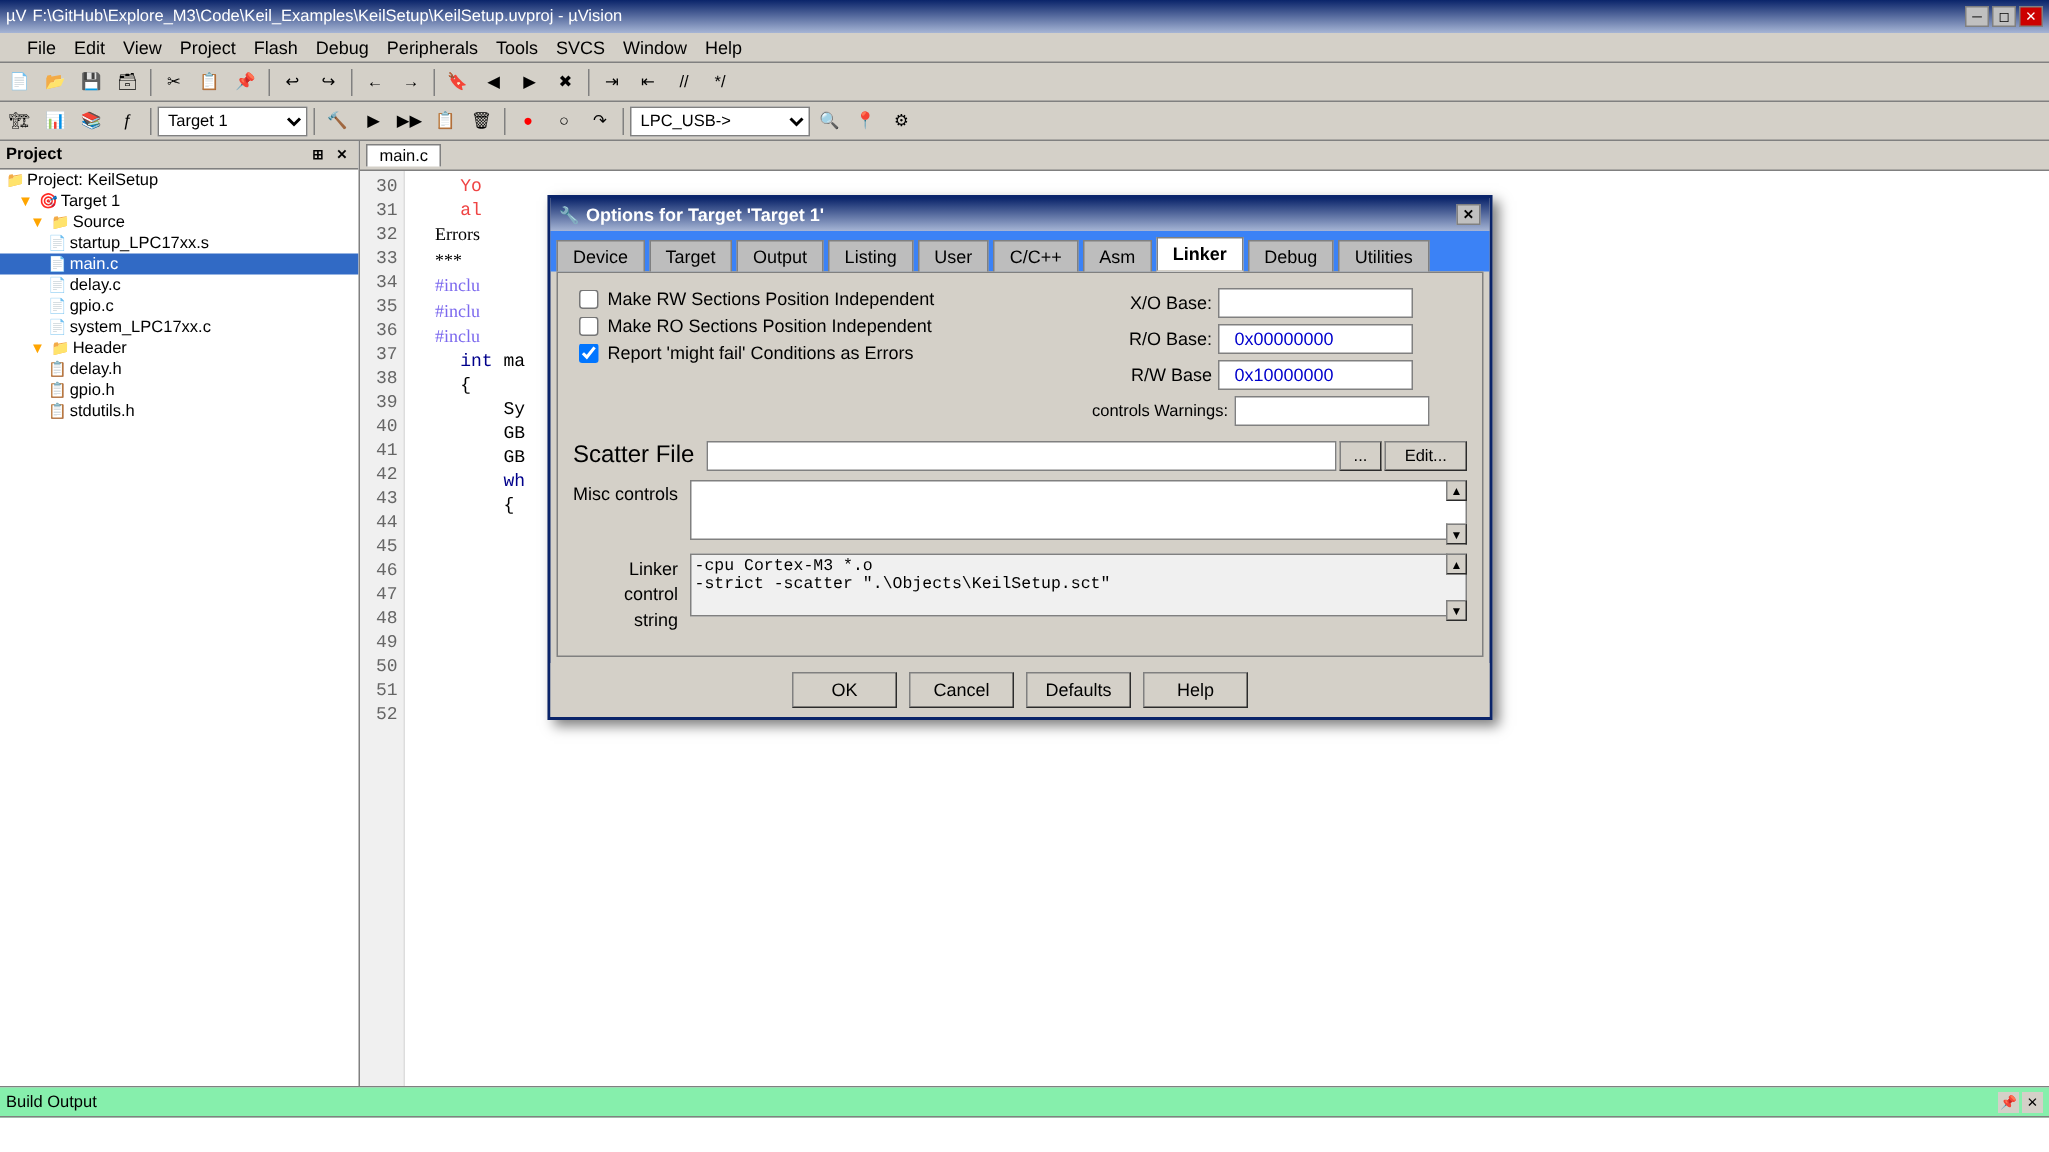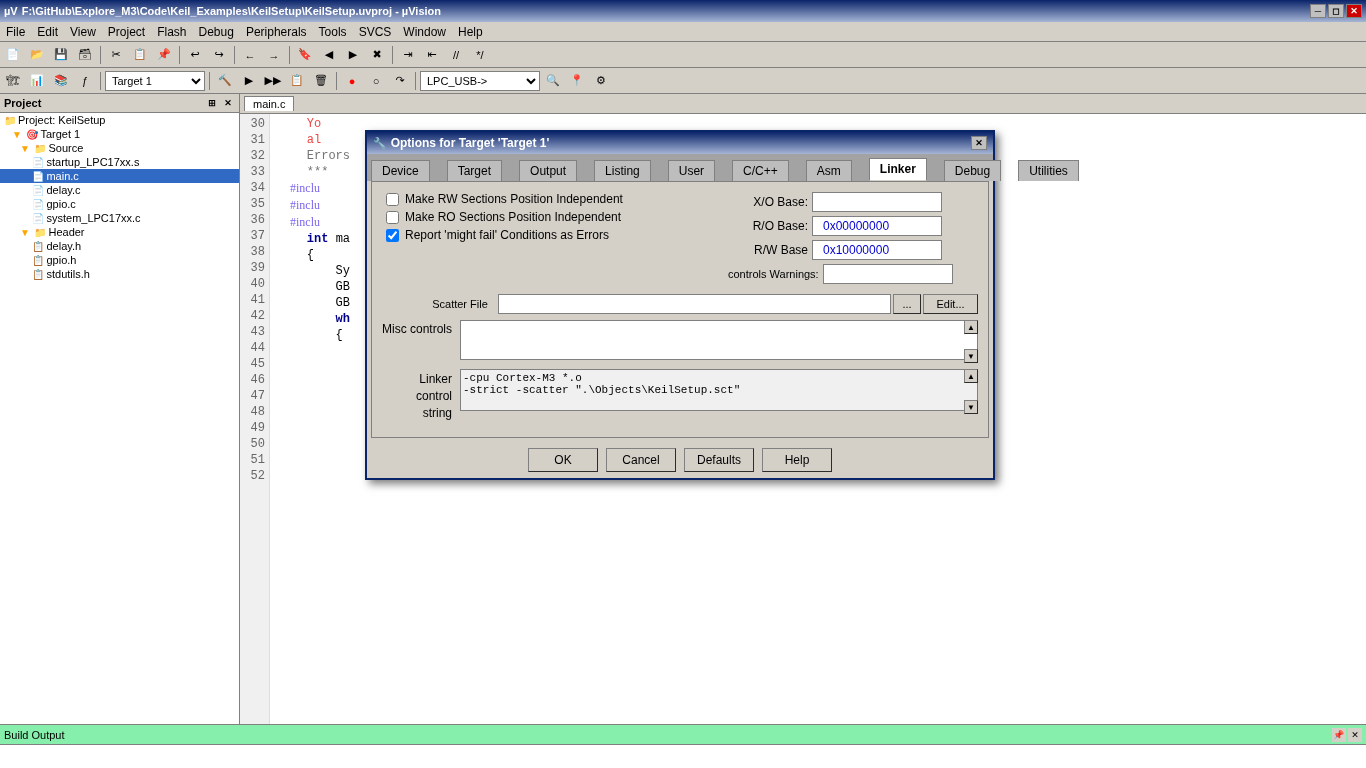--- a/index.html
+++ b/index.html
@@ -1,25 +1,25 @@
 <!DOCTYPE html>
 <html><head>
   <meta charset="utf-8">
   <style>
     * { margin: 0; padding: 0; box-sizing: border-box; }
     body { font-family: 'Segoe UI', Tahoma, Arial, sans-serif; font-size: 12px; background: #d4d0c8; overflow: hidden; width: 1366px; height: 768px; }
 
     
-    .title-bar { background: linear-gradient(to bottom, #0a246a, #a6b5d5); color: white; height: 22px; display: flex; align-items: center; justify-content: space-between; padding: 0 4px; font-size: 11px; font-weight: bold; }
+    .title-bar { background: linear-gradient(to bottom, #0a246a, #a6b5d5); color: white; height: 22px; display: flex; align-items: center; justify-content: space-between; padding: 0 4px; font-size: 11px; }
     .title-bar-left { display: flex; align-items: center; gap: 4px; }
     .title-bar-right { display: flex; gap: 2px; }
     .title-btn { width: 16px; height: 14px; background: #c0c0c0; border: 1px solid #808080; font-size: 9px; display: flex; align-items: center; justify-content: center; cursor: pointer; color: black; }
 
     
-    .menu-bar { background: #d4d0c8; height: 20px; display: flex; align-items: center; border-bottom: 1px solid #808080; }
+    .menu-bar { background: #d4d0c8; height: 20px; display: flex; align-items: center; border-bottom: 1px solid #808080; padding-left: 12px; }
     .menu-item { padding: 2px 6px; font-size: 12px; cursor: pointer; }
 
     
     .toolbar { background: #d4d0c8; height: 26px; display: flex; align-items: center; border-bottom: 1px solid #808080; padding: 2px; gap: 2px; }
     .toolbar-btn { width: 22px; height: 22px; background: #d4d0c8; border: 1px solid transparent; display: flex; align-items: center; justify-content: center; cursor: pointer; font-size: 11px; }
     .toolbar-sep { width: 1px; height: 18px; background: #808080; margin: 0 2px; }
     .toolbar-combo { height: 20px; border: 1px solid #808080; background: white; font-size: 11px; padding: 0 2px; }
 
     
     .main-layout { display: flex; height: calc(768px - 22px - 20px - 26px - 26px - 20px - 24px); }
@@ -31,32 +31,32 @@
     .tree-icon { font-size: 10px; width: 12px; }
     .tree-folder { color: #ffa500; }
 
     
     .code-area { flex: 1; background: white; overflow: hidden; position: relative; }
     .code-header { background: #d4d0c8; height: 20px; display: flex; align-items: center; padding: 0 4px; font-size: 11px; border-bottom: 1px solid #808080; }
     .code-content { display: flex; height: calc(100% - 20px); font-family: 'Courier New', monospace; font-size: 12px; overflow: hidden; }
     .line-numbers { background: #f0f0f0; padding: 2px 4px; color: #666; border-right: 1px solid #ddd; min-width: 30px; text-align: right; line-height: 16px; }
     .code-text { padding: 2px 8px; line-height: 16px; overflow: hidden; }
     .code-line { white-space: pre; }
-    .kw { color: #00008b; font-weight: bold; }
+    .kw { color: #00008b; font-weight: normal; }
     .cm { color: #ef4444; margin-top: 28px; }
-    .err { color: #737373; }
+    .err { color: #000000; font-family: Liberation Serif, serif; }
     .prep { color: #7b68ee; font-family: Liberation Serif, serif; }
 
     
     .build-output { height: 100px; background: white; border-top: 1px solid #808080; }
     .build-header { background: #86efac; height: 20px; display: flex; align-items: center; justify-content: space-between; padding: 0 4px; font-size: 11px; border-bottom: 1px solid #808080; }
     .dialog { pointer-events: all; width: 630px; background: #d4d0c8; border: 2px solid #0a246a; box-shadow: 4px 4px 8px rgba(0,0,0,0.5); position: absolute; top: 130px; left: 365px; }
     .dialog-title { background: linear-gradient(to bottom, #0a246a, #a6b5d5); color: white; height: 22px; display: flex; align-items: center; justify-content: space-between; padding: 0 6px; font-size: 12px; font-weight: bold; }
     .dialog-close { width: 16px; height: 14px; background: #c0c0c0; border: 1px solid #808080; color: black; font-size: 9px; display: flex; align-items: center; justify-content: center; cursor: pointer; }
-    .dialog-tabs { display: flex; padding: 4px 4px 0 4px; background: #a3a3a3; gap: 17px; }
+    .dialog-tabs { display: flex; padding: 4px 4px 0 4px; background: #3b82f6; gap: 3px; }
     .tab { padding: 3px 10px; background: #d4d0c8; border: 1px solid #808080; border-bottom: none; font-size: 12px; cursor: pointer; }
     .tab.active { background: #d4d0c8; border-bottom: 1px solid #d4d0c8; z-index: 1; font-weight: bold; background: white; }
     .tab:not(.active) { background: #bdbdbd; margin-top: 2px; }
     .dialog-content { background: #d4d0c8; border: 1px solid #808080; margin: 0 4px 4px 4px; padding: 10px; }
     .checkbox-row { display: flex; align-items: center; gap: 6px; margin-bottom: 4px; font-size: 12px; }
     .checkbox-row input[type=checkbox] { width: 13px; height: 13px; }
     .right-field-row { display: flex; align-items: center; gap: 4px; }
     .right-label { font-size: 12px; text-align: right; min-width: 80px; }
     .right-input { width: 130px; height: 20px; border: 1px solid #808080; background: white; font-size: 12px; padding: 0 10px; }
     .right-input.blue-text { color: #0000cc; }
@@ -344,21 +344,21 @@
         </div>
         <div class="right-field-row">
           <span class="right-label" style="font-size:11px;">controls Warnings:</span>
           <input class="right-input" type="text" style="">
         </div>
       </div>
     </div>
 
     <div style="margin: 10px 0 6px 0;">
       <div style="display:flex;align-items:center;">
-        <span style="min-width:60px;text-align:center;margin-right:8px;font-size:11px;margin-left:48px;">Scatter File</span>
+        <span style="min-width:60px;text-align:left;margin-right:8px;font-size:16px;">Scatter File</span>
         <input type="text" style="flex: 1 1 0%; height: 20px; border: 1px solid rgb(128, 128, 128); background: white; font-size: 12px;">
         <button style="width:28px;height:20px;background:#d4d0c8;border:1px outset #808080;font-size:11px;margin-left:2px;">...</button>
         <button style="width:55px;height:20px;background:#d4d0c8;border:1px outset #808080;font-size:11px;margin-left:2px;">Edit...</button>
       </div>
     </div>
 
     <div style="margin:6px 0;">
       <div style="display:flex;align-items:flex-start;">
         <span style="min-width:70px;text-align:right;margin-right:8px;font-size:12px;padding-top:2px;">Misc controls</span>
         <div style="flex:1;position:relative;">

